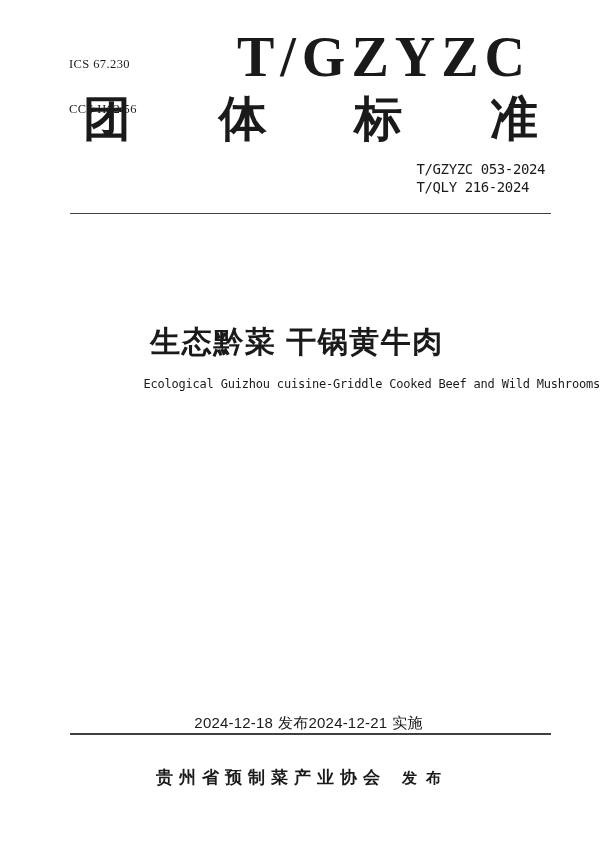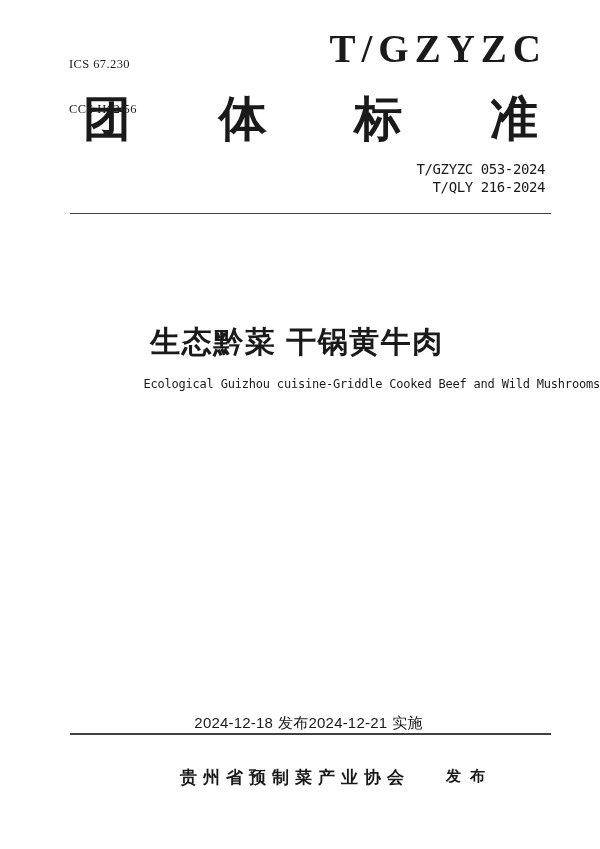--- a/index.html
+++ b/index.html
@@ -25,24 +25,24 @@
     font-size: 12.5px;
     line-height: 15px;
     letter-spacing: 0.4px;
     white-space: pre;
   }
 
   
   .logo {
     position: absolute;
     top: 29px;
-    right: 53px;
+    right: 69px;
     font-family: "Liberation Serif", serif;
     font-weight: bold;
-    font-size: 39px;
+    font-size: 56px;
     line-height: 1;
     letter-spacing: 6px;
     white-space: nowrap;
   }
 
   
   .standard-type {
     position: absolute;
     left: 83px;
     right: 62px;
@@ -53,21 +53,20 @@
     font-weight: 700;
     line-height: 1;
     font-family: "Liberation Sans", sans-serif;
   }
 
   
   .doc-numbers {
     position: absolute;
     right: 55px;
     top: 161px;
-    text-align: right;
     font-family: "DejaVu Sans Mono", monospace;
     font-size: 14px;
     font-weight: 500;
     letter-spacing: -0.4px;
     line-height: 17.5px;
   }
 
   .rule {
     position: absolute;
     left: 70px;
@@ -117,22 +116,22 @@
     letter-spacing: 0.2px;
   }
   .date-item { display: flex; gap: 5px; white-space: nowrap; }
 
   
   .publishers {
     position: absolute;
     left: 156px;
     top: 767px;
     display: flex;
-    gap: 42px;
-    margin-left: 24px;
+    align-items: center;
+    gap: 22px;
   }
   .pub-lines {
     width: 224px;
     font-size: 17px;
     font-weight: 700;
     line-height: 22px;
   }
   .pub-line {
     text-align: justify;
     text-align-last: justify;

